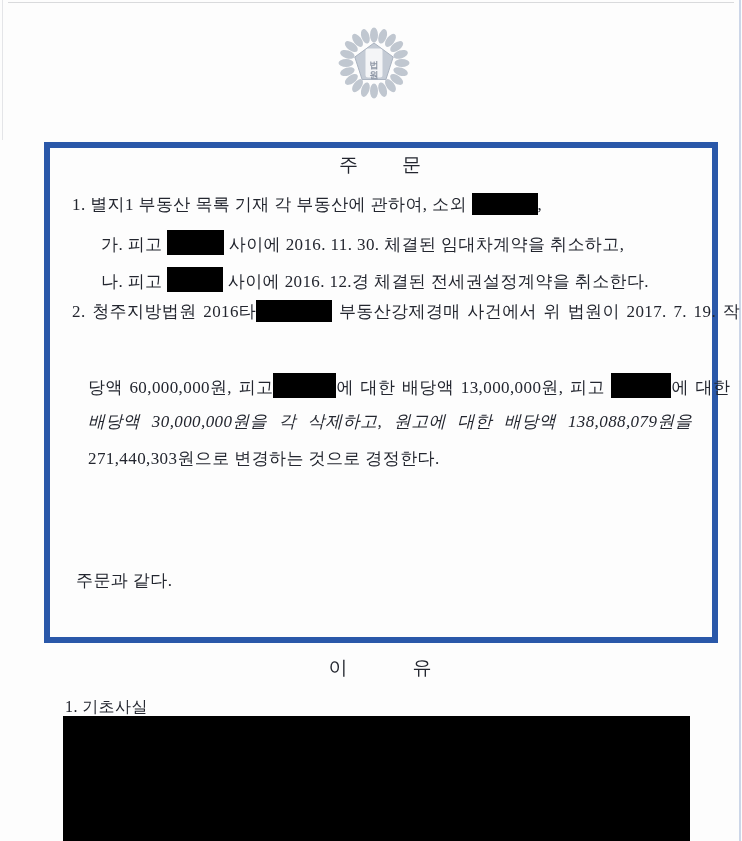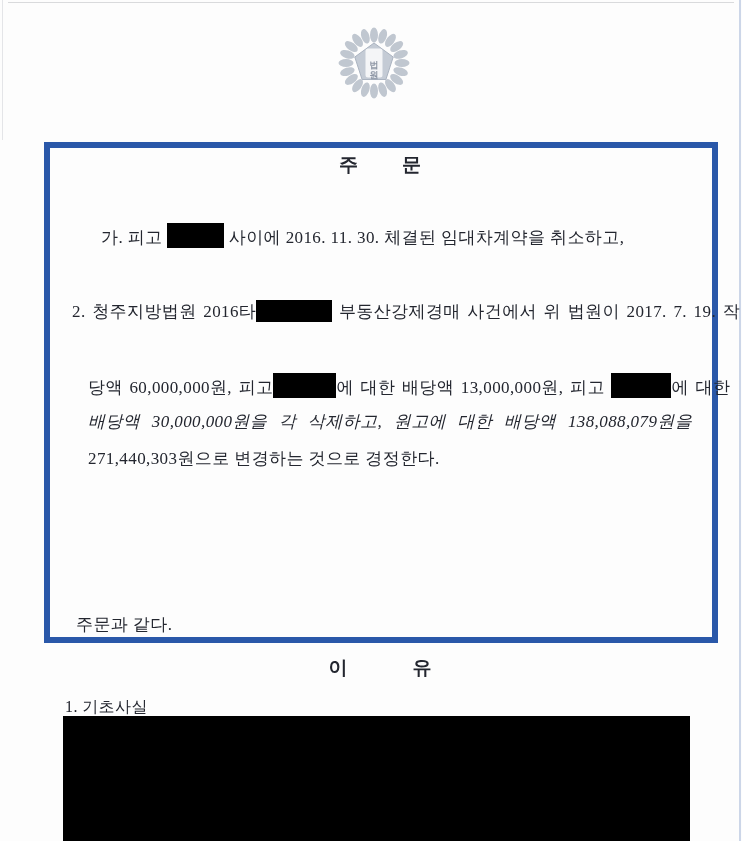--- a/index.html
+++ b/index.html
@@ -28,21 +28,21 @@
   }
 
   
   .order-box{
     position:absolute;left:44px;top:142px;width:662px;height:489px;
     border:6px solid #2a58a9;background:transparent;
   }
 
   .h-title{
     position:absolute;left:44px;width:674px;text-align:center;
-    font-size:19px;font-weight:bold;letter-spacing:2px;color:#23262f;
+    font-size:19px;font-weight:normal;letter-spacing:2px;color:#23262f;
     white-space:pre;
   }
   .t-jumun{top:152px;}
   .t-claim{top:546px;letter-spacing:7px;}
   .t-reason{top:655px;}
 
   .line{
     position:absolute;font-size:17px;letter-spacing:0.4px;
     white-space:nowrap;color:#23262f;
   }
@@ -95,34 +95,40 @@
       <polygon points="38,18 57.2,32 49.9,54.5 26.1,54.5 18.8,32" fill="#c4cbd5" stroke="#aab3c0" stroke-width="1"></polygon>
       <rect x="29.5" y="23.5" width="17" height="29" rx="2.5" fill="#f4f5f7"></rect>
     </svg>
     <div class="seal-label">법원</div>
   </div>
 
   <div class="order-box"></div>
 
   <div class="h-title t-jumun">주　　문</div>
 
-  <div class="line ln-sub" style="top:223px">
+  <div class="line ln-num" style="top:193px">
+    <span>1. 별지1 부동산 목록 기재 각 부동산에 관하여, 소외 </span><span class="redact" style="width:66px"></span><span>,</span>
+  </div>
+  <div class="line ln-sub" style="top:230px">
     <span>가. 피고 </span><span class="redact" style="width:57px;height:25px"></span><span> 사이에 2016. 11. 30. 체결된 임대차계약을 취소하고,</span>
+  </div>
+  <div class="line ln-sub" style="top:267px">
+    <span>나. 피고 </span><span class="redact" style="width:56px;height:25px"></span><span> 사이에 2016. 12.경 체결된 전세권설정계약을 취소한다.</span>
   </div>
 
   <div class="line ln-num mid-gap" style="top:300px">
     <span>2. 청주지방법원 2016타</span><span class="redact" style="width:76px"></span><span> 부동산강제경매 사건에서 위 법원이 2017. 7. 19. 작</span>
   </div>
   <div class="line ln-cont mid-gap" style="top:373px">
     <span>당액 60,000,000원, 피고</span><span class="redact" style="width:63px;height:25px"></span><span>에 대한 배당액 13,000,000원, 피고 </span><span class="redact" style="width:60px;height:25px"></span><span>에 대한</span>
   </div>
   <div class="line ln-cont wide-gap" style="top:410px">배당액 30,000,000원을 각 삭제하고, 원고에 대한 배당액 138,088,079원을</div>
   <div class="line ln-cont" style="top:447px">271,440,303원으로 변경하는 것으로 경정한다.</div>
 
 
-  <div class="line" style="top:613px;left:76px">주문과 같다.</div>
+  <div class="line" style="top:569px;left:76px">주문과 같다.</div>
 
   <div class="h-title t-reason">이　　　유</div>
   <div class="line" style="top:697px;left:65px;font-size:16px">1. 기초사실</div>
 
   <div class="redact-block"></div>
 
 </div>
 
 </body></html>

